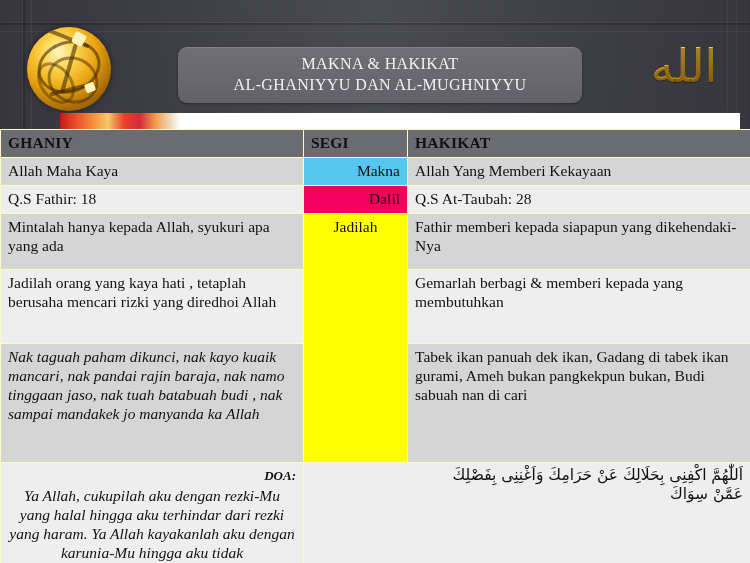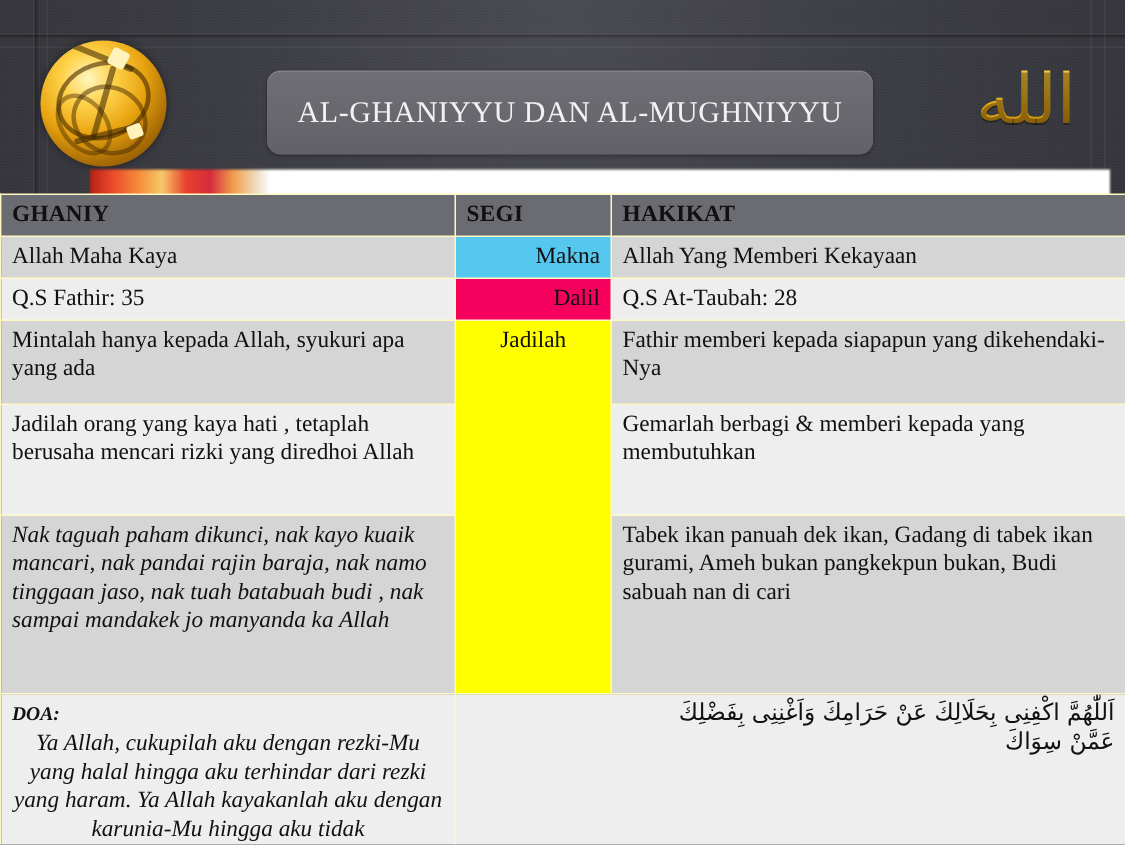--- a/index.html
+++ b/index.html
@@ -118,21 +118,21 @@
     background: linear-gradient(180deg, #6e6e74 0%, #68686e 55%, #616167 100%);
     box-shadow: inset 0 1px 0 rgba(255,255,255,0.14), 0 1px 3px rgba(0,0,0,0.35);
     display: flex;
     flex-direction: column;
     align-items: center;
     justify-content: center;
     color: #f2f2f4;
     letter-spacing: 0.4px;
   }
   .title-plate .line1 { font-size: 16px; line-height: 20px; }
-  .title-plate .line2 { font-size: 20px; line-height: 22px; }
+  .title-plate .line2 { font-size: 16px; line-height: 22px; }
 
   
   .photo-strip {
     position: absolute;
     left: 60px;
     top: 113px;
     width: 680px;
     height: 18px;
     background:
       linear-gradient(90deg,
@@ -198,21 +198,21 @@
 
   td.doa-cell {
     font-style: italic;
     font-size: 13.5px;
     line-height: 17px;
     text-align: center;
     padding-top: 3px;
   }
   td.doa-cell .doa-label {
     display: block;
-    text-align: left;
+    text-align: right;
     font-weight: bold;
     font-style: italic;
     font-size: 13px;
     margin-bottom: 1px;
   }
   td.arabic-cell {
     text-align: right;
     direction: rtl;
     font-family: "DejaVu Sans", sans-serif;
     font-size: 19px;
@@ -246,20 +246,21 @@
     <div class="bar b3"></div>
     <div class="dot d1"></div>
     <div class="dot d2"></div>
   </div>
 
   <div class="allah-right">
     <div class="glyph">الله</div>
   </div>
 
   <div class="title-plate">
+    <div class="line1">MAKNA &amp; HAKIKAT</div>
     <div class="line2">AL-GHANIYYU  DAN AL-MUGHNIYYU</div>
   </div>
 
   <div class="photo-strip"></div>
 
   <div class="table-wrap">
     <table class="matrix">
       <colgroup>
         <col class="col-ghaniy">
         <col class="col-segi">
@@ -274,21 +275,21 @@
       </thead>
       <tbody>
 
         <tr class="band-a">
           <td>Allah Maha Kaya</td>
           <td class="segi-cell segi-makna">Makna</td>
           <td>Allah Yang Memberi Kekayaan</td>
         </tr>
 
         <tr class="band-b">
-          <td>Q.S Fathir: 35</td>
+          <td>Q.S Fathir: 18</td>
           <td class="segi-cell segi-dalil">Dalil</td>
           <td>Q.S At-Taubah: 28</td>
         </tr>
 
         <tr class="band-a">
           <td style="height:47px">Mintalah hanya kepada Allah, syukuri apa yang ada</td>
           <td class="segi-cell segi-akhlak" rowspan="3">Jadilah</td>
           <td>Fathir memberi kepada siapapun yang dikehendaki-Nya</td>
         </tr>
 

